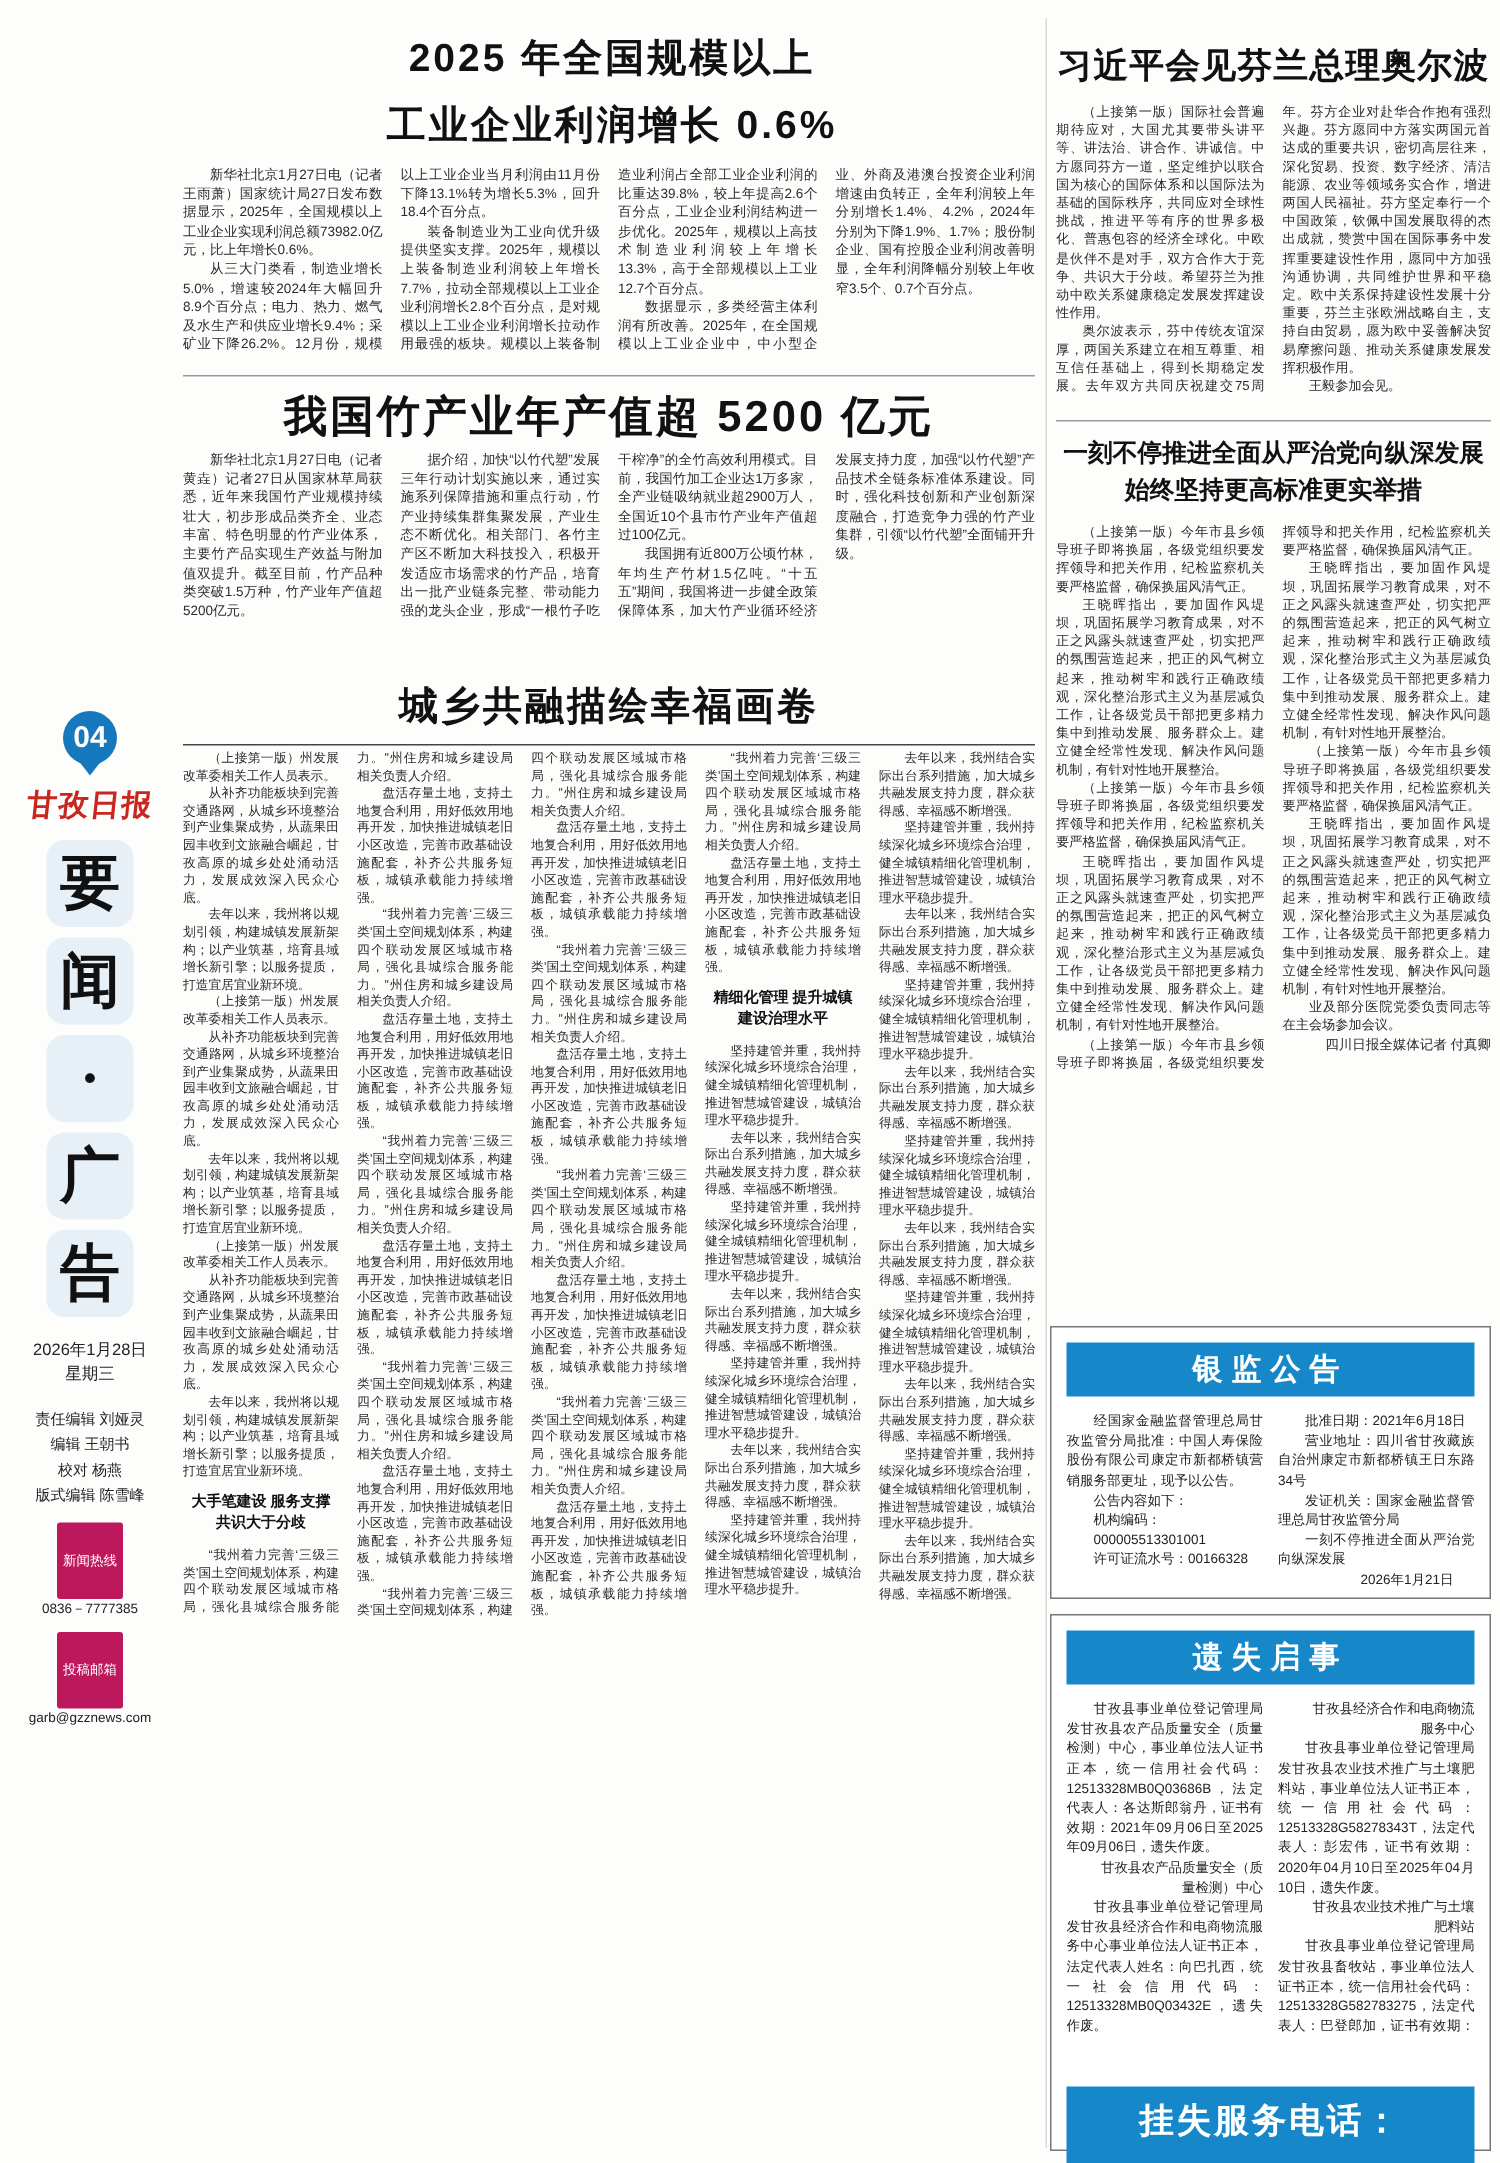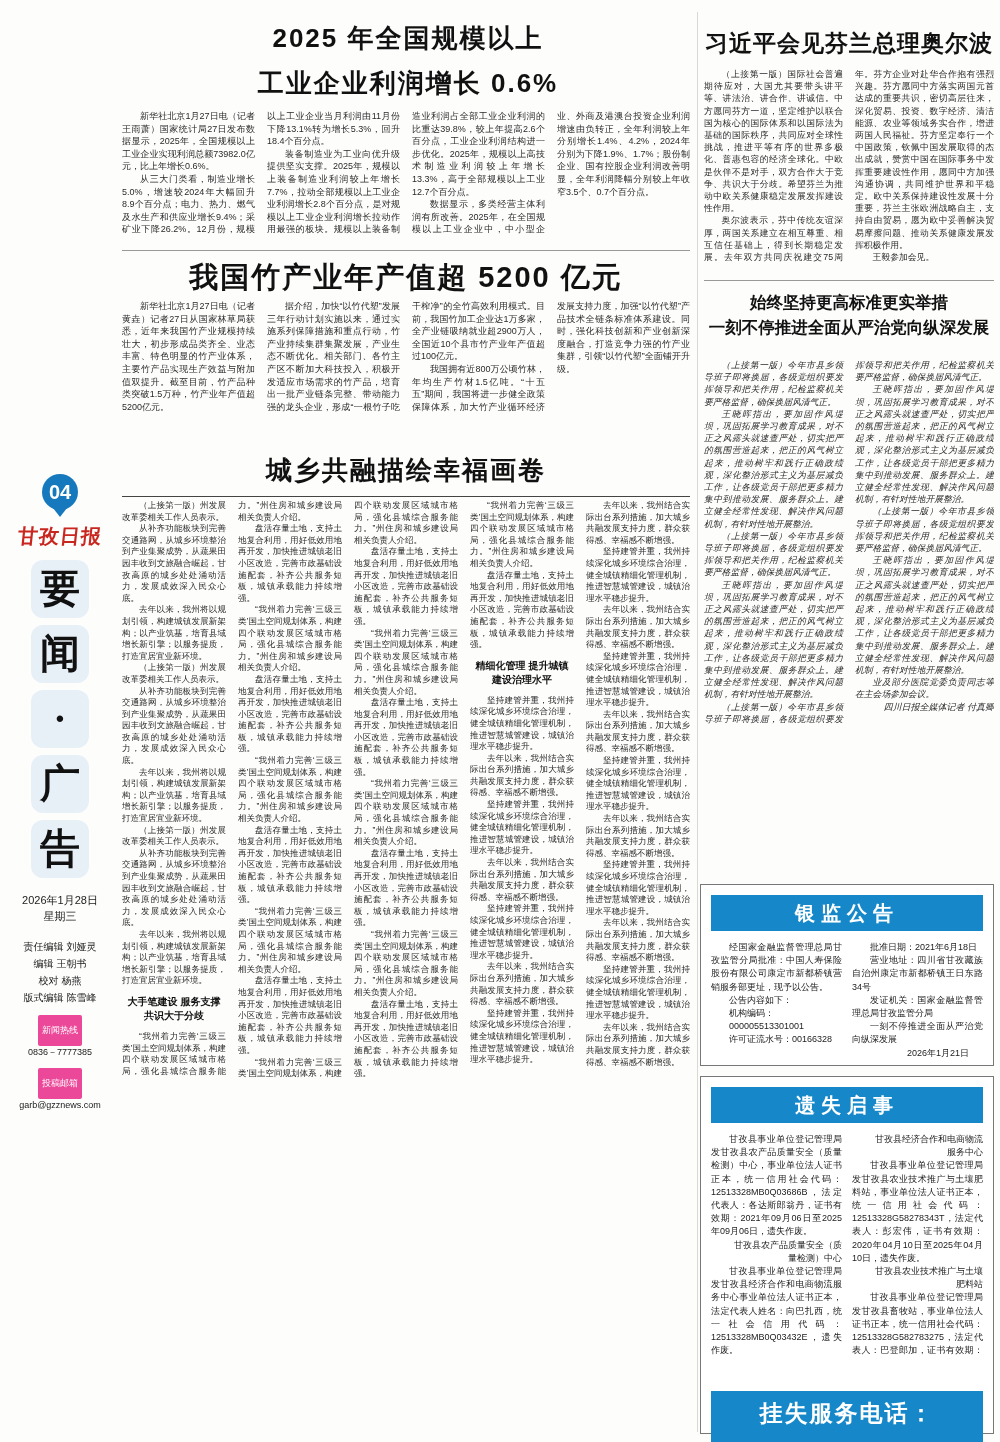--- a/index.html
+++ b/index.html
@@ -33,22 +33,22 @@
            color:#fff;font-weight:bold;font-size:20px;line-height:36px;}
   .pgpin{width:0;height:0;margin:-2px auto 0;border-left:7px solid transparent;
          border-right:7px solid transparent;border-top:9px solid #1779bd;}
   .paperlogo{color:#c8261f;font-weight:bold;font-size:20px;letter-spacing:1px;margin:6px 0 10px;
              transform:skewX(-6deg);font-family:"Liberation Serif","DejaVu Serif",serif;}
   .secbox{width:58px;height:58px;margin:7px auto;background:#e7eff7;border-radius:12px;
           font-size:40px;font-weight:bold;line-height:58px;color:#111;
           font-family:"Liberation Serif","DejaVu Serif",serif;}
   .dateline{font-size:11px;line-height:16px;margin-top:14px;color:#222;}
   .staff{font-size:10px;line-height:17px;margin-top:14px;color:#222;}
-  .blkbadge{display:inline-block;background:#ec4899;color:#fff;font-size:9px;
-            padding:9px 4px;border-radius:2px;margin-top:9px;}
+  .blkbadge{display:inline-block;background:#be185d;color:#fff;font-size:9px;
+            padding:19px 4px;border-radius:2px;margin-top:9px;}
   .contact{font-size:9px;line-height:13px;color:#222;}
   
   .noticebox{border:1px solid #777;background:#fff;padding:10px;box-sizing:border-box;}
   .bluebar{background:#1688c9;color:#fff;font-size:20px;font-weight:bold;text-align:center;
            line-height:36px;letter-spacing:6px;}
   .noticebody{font-size:9px;line-height:13.2px;text-align:justify;color:#222;margin-top:10px;}
   .noticebody p{margin:0;text-indent:2em;}
   .hotbar{background:#1688c9;color:#fff;font-size:23px;font-weight:bold;text-align:center;
           line-height:44px;letter-spacing:2px;margin-top:10px;}
   .byline{font-size:9px;}
@@ -168,24 +168,24 @@
 
   <div class="abs h-right" style="left:704px;top:28px;width:290px;">习近平会见芬兰总理奥尔波</div>
   <div class="abs cols c2 t88" style="left:704px;top:68px;width:290px;height:204px;">
       <p>（上接第一版）国际社会普遍期待应对，大国尤其要带头讲平等、讲法治、讲合作、讲诚信。中方愿同芬方一道，坚定维护以联合国为核心的国际体系和以国际法为基础的国际秩序，共同应对全球性挑战，推进平等有序的世界多极化、普惠包容的经济全球化。中欧是伙伴不是对手，双方合作大于竞争、共识大于分歧。希望芬兰为推动中欧关系健康稳定发展发挥建设性作用。</p>
       <p>奥尔波表示，芬中传统友谊深厚，两国关系建立在相互尊重、相互信任基础上，得到长期稳定发展。去年双方共同庆祝建交75周年。芬方企业对赴华合作抱有强烈兴趣。芬方愿同中方落实两国元首达成的重要共识，密切高层往来，深化贸易、投资、数字经济、清洁能源、农业等领域务实合作，增进两国人民福祉。芬方坚定奉行一个中国政策，钦佩中国发展取得的杰出成就，赞赏中国在国际事务中发挥重要建设性作用，愿同中方加强沟通协调，共同维护世界和平稳定。欧中关系保持建设性发展十分重要，芬兰主张欧洲战略自主，支持自由贸易，愿为欧中妥善解决贸易摩擦问题、推动关系健康发展发挥积极作用。</p>
       <p>王毅参加会见。</p>
     </div>
   <div class="abs hr" style="left:704px;top:280px;width:290px;"></div>
 
   <div class="abs h-party" style="left:704px;top:290px;width:290px;">
+    <div>一刻不停推进全面从严治党向纵深发展</div>
     <div>始终坚持更高标准更实举措</div>
-    <div>一刻不停推进全面从严治党向纵深发展</div>
-  </div>
-  <div class="abs cols c2 t88" style="left:704px;top:359px;width:290px;height:524px;font-style:italic;">
+  </div>
+  <div class="abs cols c2 t88" style="left:704px;top:348px;width:290px;height:524px;">
     <div>
         <p>（上接第一版）今年市县乡领导班子即将换届，各级党组织要发挥领导和把关作用，纪检监察机关要严格监督，确保换届风清气正。</p>
         <p>王晓晖指出，要加固作风堤坝，巩固拓展学习教育成果，对不正之风露头就速查严处，切实把严的氛围营造起来，把正的风气树立起来，推动树牢和践行正确政绩观，深化整治形式主义为基层减负工作，让各级党员干部把更多精力集中到推动发展、服务群众上。建立健全经常性发现、解决作风问题机制，有针对性地开展整治。</p>
         <p>（上接第一版）今年市县乡领导班子即将换届，各级党组织要发挥领导和把关作用，纪检监察机关要严格监督，确保换届风清气正。</p>
         <p>王晓晖指出，要加固作风堤坝，巩固拓展学习教育成果，对不正之风露头就速查严处，切实把严的氛围营造起来，把正的风气树立起来，推动树牢和践行正确政绩观，深化整治形式主义为基层减负工作，让各级党员干部把更多精力集中到推动发展、服务群众上。建立健全经常性发现、解决作风问题机制，有针对性地开展整治。</p>
         <p>（上接第一版）今年市县乡领导班子即将换届，各级党组织要发挥领导和把关作用，纪检监察机关要严格监督，确保换届风清气正。</p>
         <p>王晓晖指出，要加固作风堤坝，巩固拓展学习教育成果，对不正之风露头就速查严处，切实把严的氛围营造起来，把正的风气树立起来，推动树牢和践行正确政绩观，深化整治形式主义为基层减负工作，让各级党员干部把更多精力集中到推动发展、服务群众上。建立健全经常性发现、解决作风问题机制，有针对性地开展整治。</p>
         <p>（上接第一版）今年市县乡领导班子即将换届，各级党组织要发挥领导和把关作用，纪检监察机关要严格监督，确保换届风清气正。</p>
         <p>王晓晖指出，要加固作风堤坝，巩固拓展学习教育成果，对不正之风露头就速查严处，切实把严的氛围营造起来，把正的风气树立起来，推动树牢和践行正确政绩观，深化整治形式主义为基层减负工作，让各级党员干部把更多精力集中到推动发展、服务群众上。建立健全经常性发现、解决作风问题机制，有针对性地开展整治。</p>
       </div>

